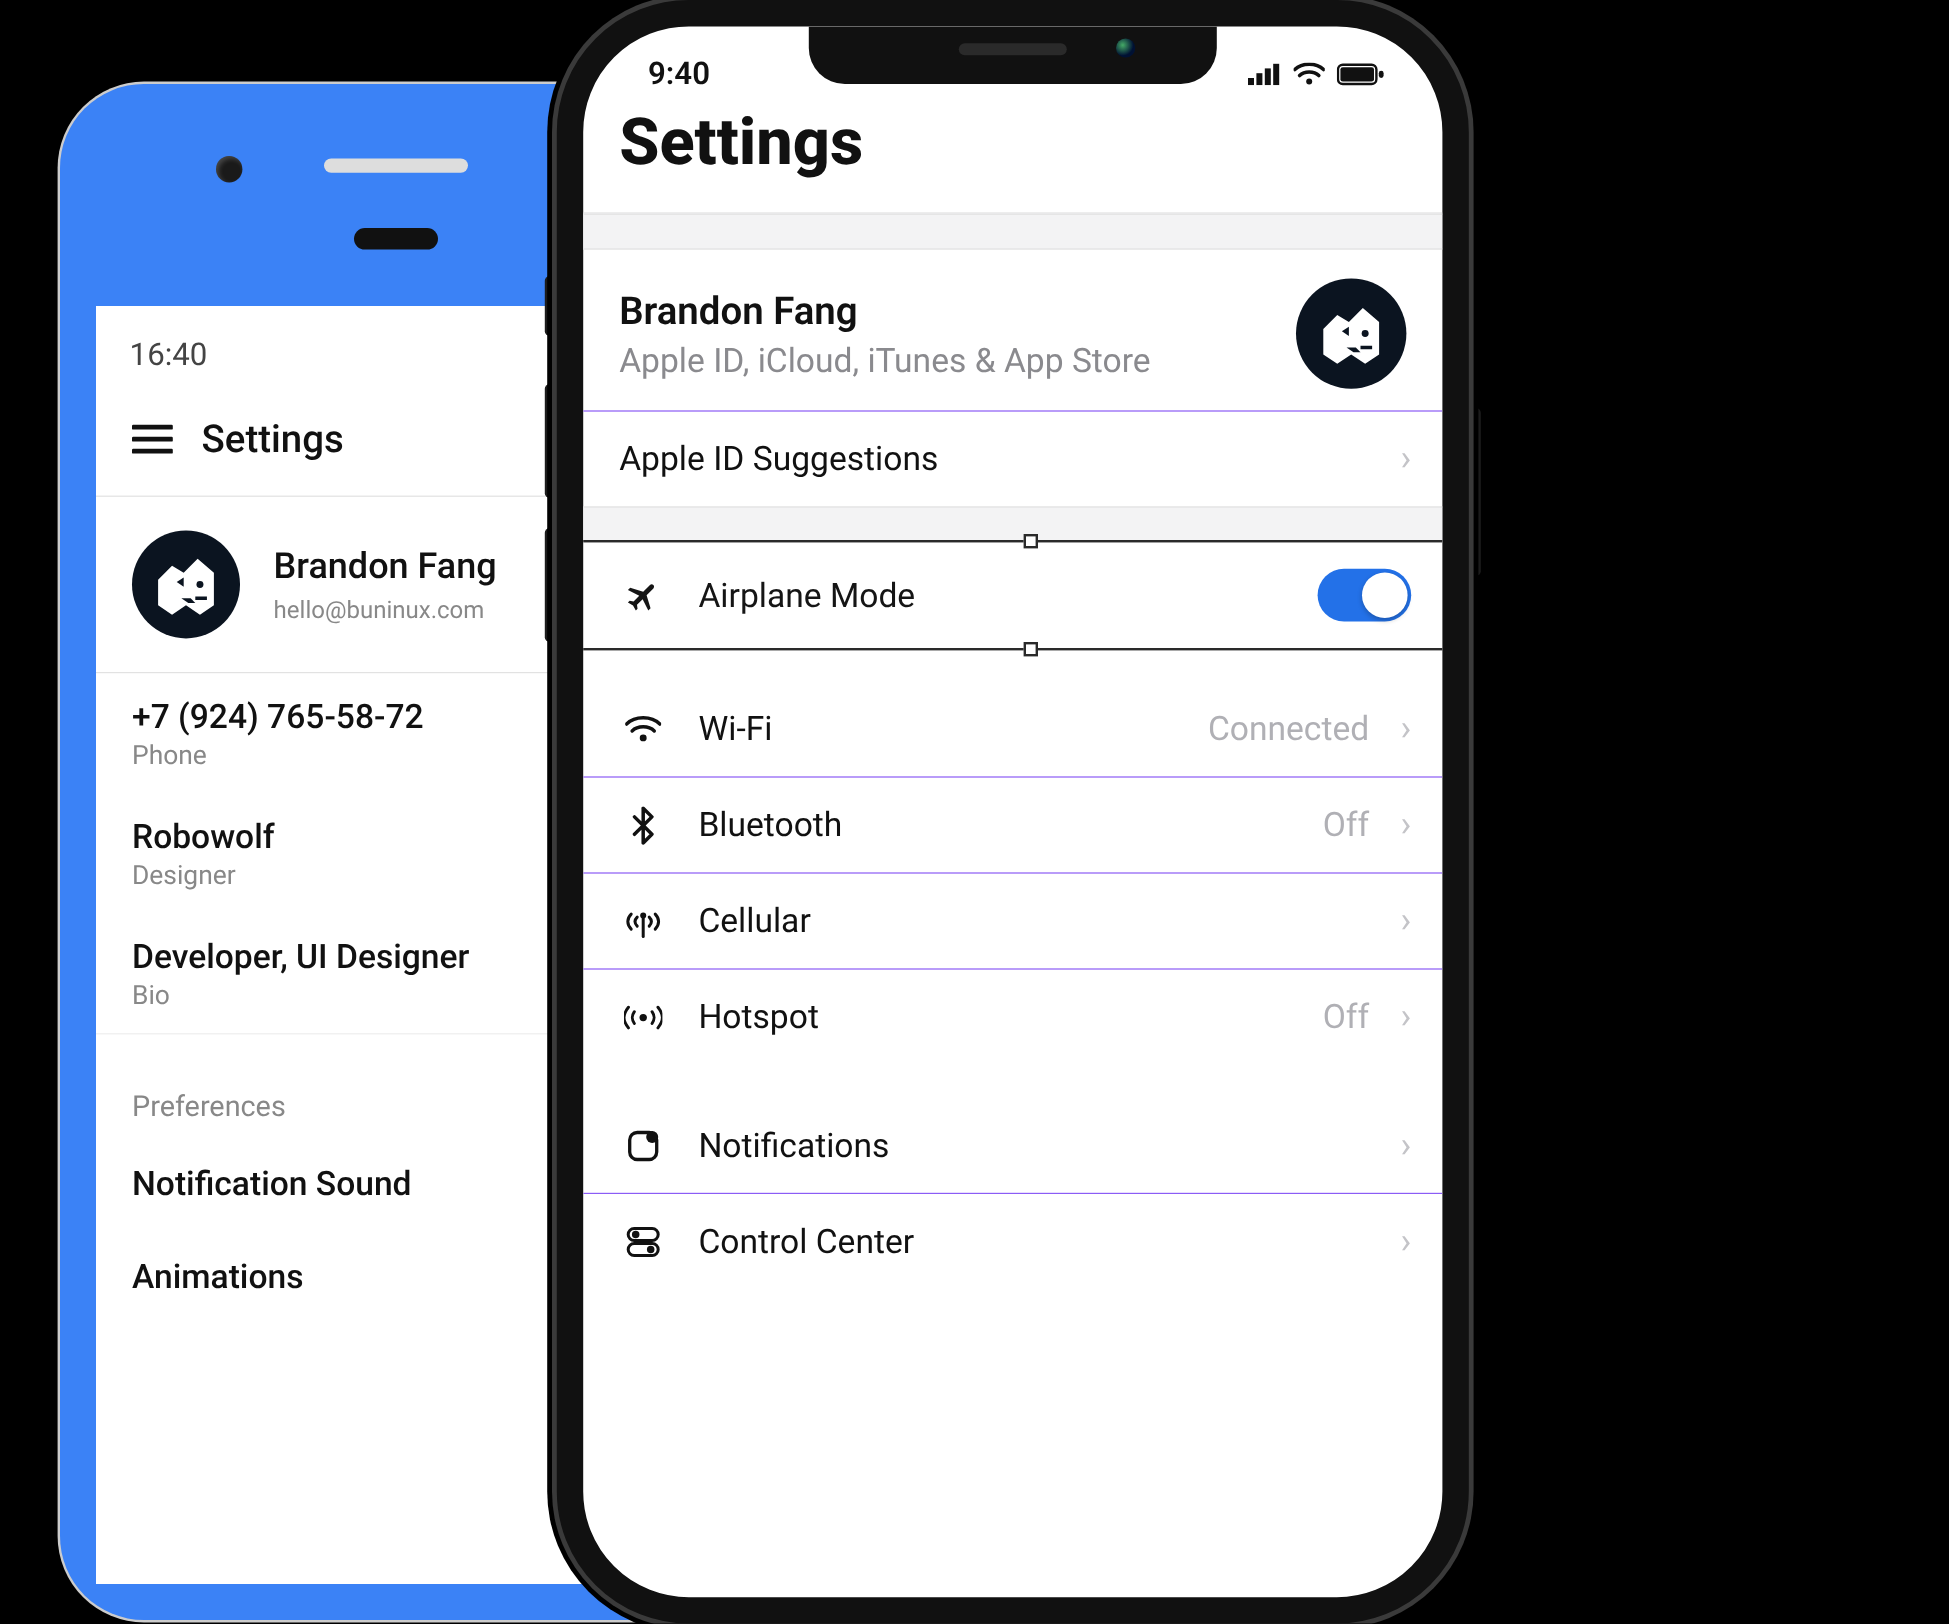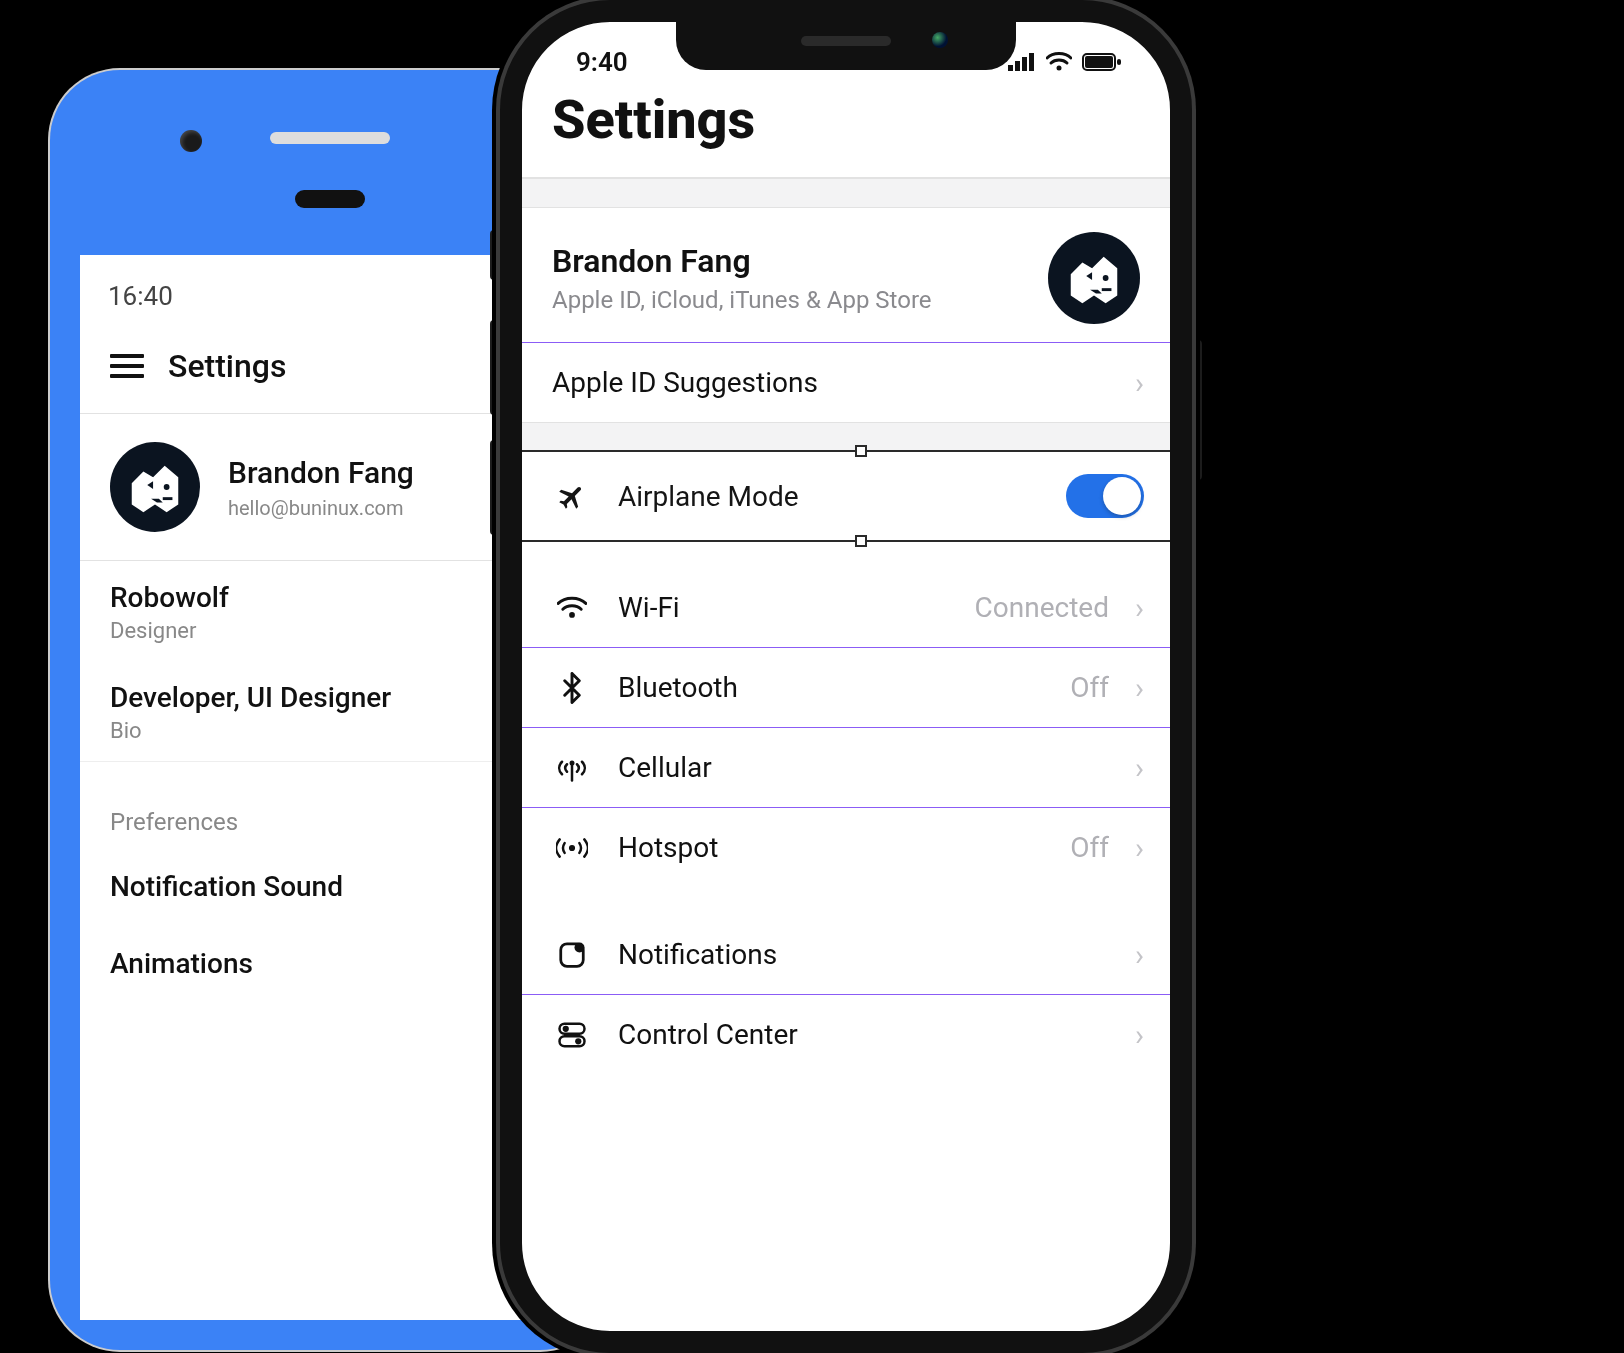--- a/index.html
+++ b/index.html
@@ -99,23 +99,23 @@
     border-top: 1px solid #eee;
   }
   .pref-row {
     font-size: 28px; font-weight: 500; color: #111;
     padding: 22px 30px;
   }
 
   
   .iphone {
     position: absolute;
-    left: 500px;
+    left: 464px;
     top: 0;
-    width: 692px;
+    width: 760px;
     height: 1353px;
   }
   .iphone-frame {
     position: absolute;
     inset: 0;
     border: 22px solid #111;
     border-radius: 110px;
     background: #fff;
     box-shadow: 0 0 0 4px #3a3a3a, 0 0 0 8px #000;
     overflow: hidden;
@@ -173,21 +173,21 @@
     padding: 8px 30px 26px 30px;
     border-bottom: 1px solid #e2e2e2;
   }
   .group-gap { height: 30px; background: #f3f3f4; border-bottom:1px solid #e2e2e2; border-top:1px solid #e2e2e2;}
 
   .ios-profile {
     display: flex; align-items: center; justify-content: space-between;
     padding: 24px 30px 18px 30px;
   }
   .ios-profile .texts .name { font-size: 32px; font-weight: 600; color: #111; }
-  .ios-profile .texts .sub { font-size: 24px; color: #8a8a8e; margin-top: 6px; }
+  .ios-profile .texts .sub { font-size: 28px; color: #8a8a8e; margin-top: 6px; }
   .ios-profile .avatar { width: 92px; height: 92px; }
 
   .ios-row {
     display: flex; align-items: center;
     padding: 22px 26px 22px 30px;
     border-top: 1px solid #8b5cf6;
     gap: 26px;
   }
   .ios-row.first-in-group { border-top: none; }
   .ios-row .icon-slot {
@@ -267,20 +267,24 @@
           <path d="M28 44 L36 44 L40 48 L34 48 Z" fill="#0b1420"></path>
           <path d="M40 44 L50 44" stroke="#0b1420" stroke-width="3"></path>
         </svg>
       </div>
       <div>
         <div class="name">Brandon Fang</div>
         <div class="email">hello@buninux.com</div>
       </div>
     </div>
 
+    <div class="info-block">
+      <div class="info-value">+7 (924) 765-58-72</div>
+      <div class="info-label">Phone</div>
+    </div>
     <div class="info-block">
       <div class="info-value">Robowolf</div>
       <div class="info-label">Designer</div>
     </div>
     <div class="info-block">
       <div class="info-value">Developer, UI Designer</div>
       <div class="info-label">Bio</div>
     </div>
 
     <div class="section-title">Preferences</div>

